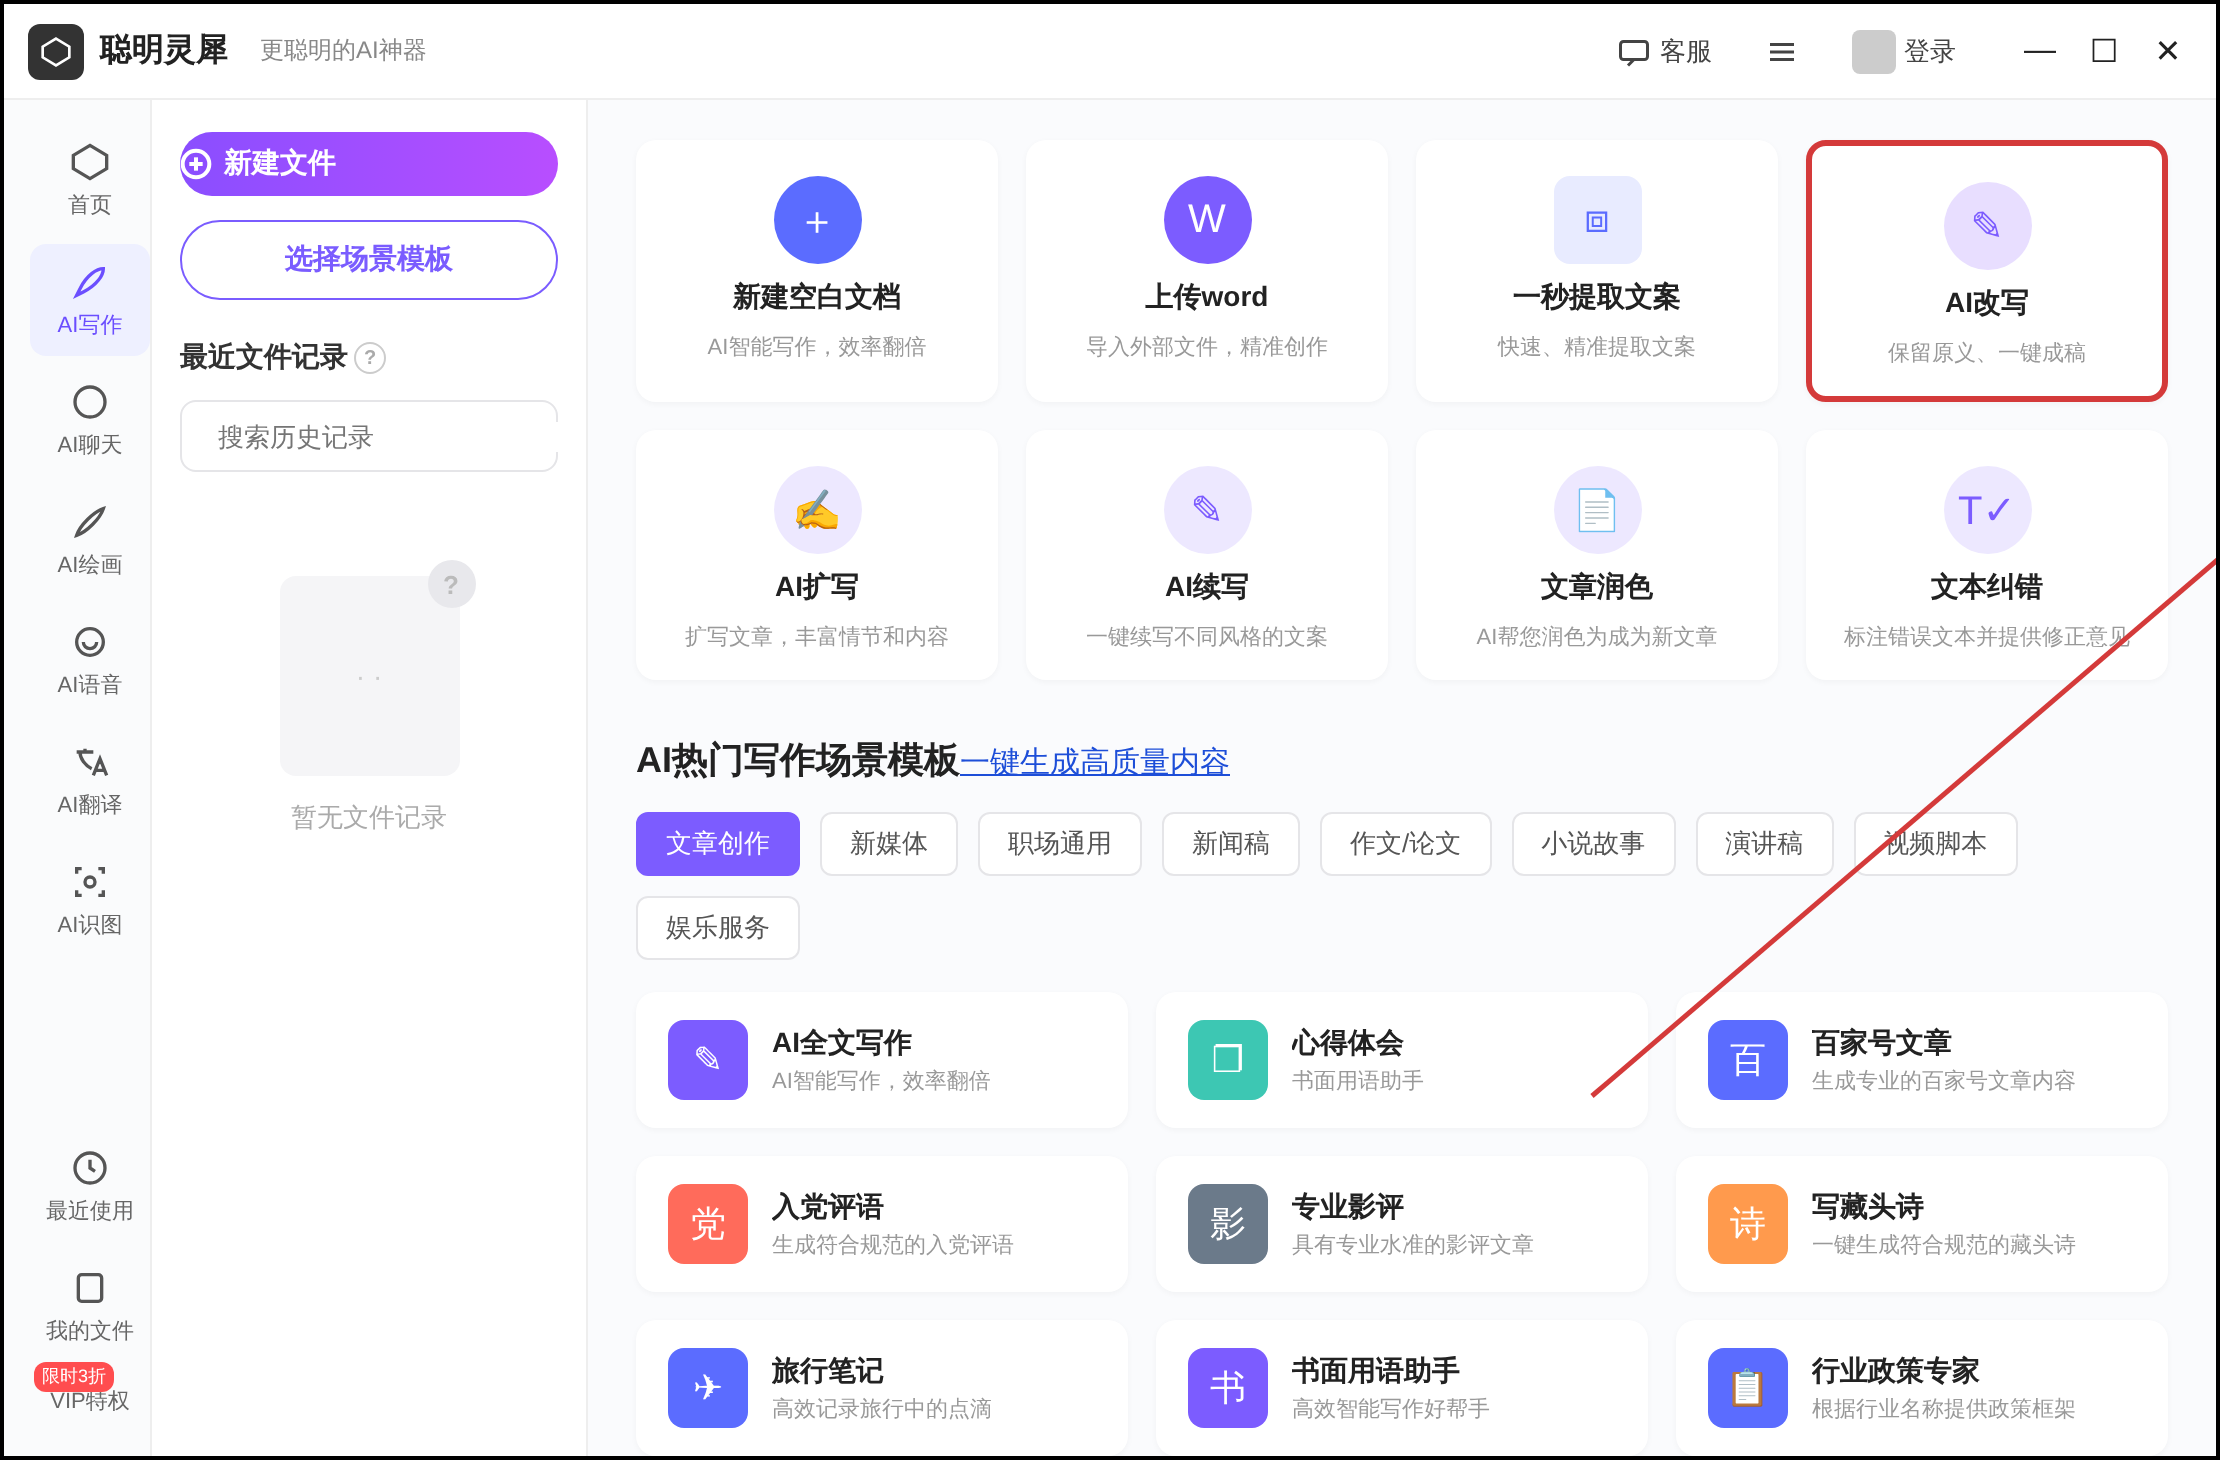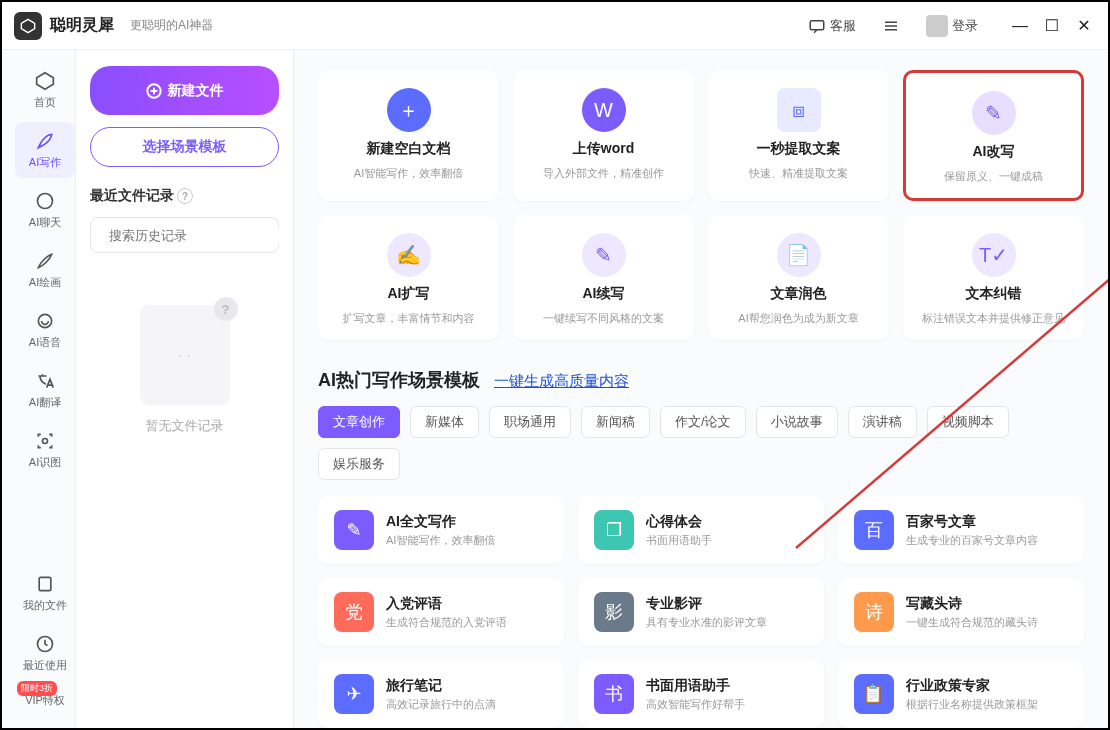--- a/index.html
+++ b/index.html
@@ -20,21 +20,21 @@
 .nav-item { width: 60px; display: flex; flex-direction: column; align-items: center; gap: 3px; padding: 8px 0; cursor: pointer; border-radius: 8px; position: relative; }
 .nav-item.active { background: #eef0ff; }
 .nav-icon { width: 22px; height: 22px; color: #555; display: flex; align-items: center; justify-content: center; }
 .nav-item.active .nav-icon { color: #6b4eff; }
 .nav-label { font-size: 11px; color: #666; }
 .nav-item.active .nav-label { color: #6b4eff; }
 .nav-sep { flex: 1; }
 .badge { position: absolute; top: -4px; right: 18px; background: #ff4d4f; color: #fff; font-size: 9px; padding: 1px 4px; border-radius: 6px; }
 
 .left-panel { width: 218px; background: #fff; border-right: 1px solid #eee; padding: 16px 14px; display: flex; flex-direction: column; gap: 12px; }
-.btn-primary { height: 49px; border-radius: 20px; background: linear-gradient(90deg, #8a4eff, #b84eff); color: #fff; display: flex; align-items: center; justify-content: center; gap: 6px; font-size: 14px; font-weight: 600; cursor: pointer; }
+.btn-primary { height: 32px; border-radius: 20px; background: linear-gradient(90deg, #8a4eff, #b84eff); color: #fff; display: flex; align-items: center; gap: 6px; font-size: 14px; font-weight: 600; cursor: pointer; }
 .btn-outline { height: 40px; border-radius: 20px; border: 1px solid #7a5cff; color: #7a5cff; display: flex; align-items: center; justify-content: center; font-size: 14px; font-weight: 600; cursor: pointer; background: #fff; }
 .section-title { display: flex; align-items: center; gap: 3px; font-size: 14px; font-weight: 600; color: #333; margin-top: 8px; }
 .help-icon { width: 16px; height: 16px; border: 1px solid #ccc; border-radius: 50%; font-size: 10px; color: #aaa; display: flex; align-items: center; justify-content: center; }
 .search-box { height: 36px; border: 1px solid #e5e5e8; border-radius: 8px; display: flex; align-items: center; padding: 0 10px; gap: 8px; color: #bbb; font-size: 13px; }
 .search-box input { border: none; outline: none; flex: 1; font-size: 13px; color: #ef4444; }
 .empty-state { margin-top: 40px; display: flex; flex-direction: column; align-items: center; gap: 12px; color: #aaa; font-size: 13px; }
 .empty-img { width: 90px; height: 100px; background: #f5f5f7; border-radius: 8px; position: relative; }
 .empty-img::after { content: "?"; position: absolute; top: -8px; right: -8px; width: 24px; height: 24px; background: #e8e8ec; border-radius: 50%; display: flex; align-items: center; justify-content: center; color: #bbb; font-weight: 600; }
 .empty-face { position: absolute; top: 50%; left: 50%; transform: translate(-50%,-50%); color: #ccc; font-size: 14px; }
 
@@ -44,21 +44,21 @@
 .card.highlight { border: 3px solid #d43a3a; }
 .card-icon { width: 44px; height: 44px; border-radius: 50%; display: flex; align-items: center; justify-content: center; font-size: 20px; color: #fff; }
 .ci-blue { background: #5b6cff; }
 .ci-purple { background: #7c5cff; }
 .ci-scan { background: #e8ebff; color: #5b6cff; border-radius: 8px; }
 .ci-feather { background: #e8deff; color: #7c5cff; }
 .ci-soft { background: #ede8ff; color: #7c5cff; }
 .card-title { font-size: 14px; font-weight: 600; color: #222; }
 .card-desc { font-size: 11px; color: #999; text-align: center; }
 
-.section-head { display: flex; align-items: baseline; gap: 14px; margin-bottom: 14px; }
+.section-head { display: flex; align-items: baseline; margin-bottom: 14px; }
 .section-head h2 { font-size: 18px; font-weight: 700; color: #222; }
 .section-head-sub { font-size: 15px; color: #1d4ed8; text-decoration: underline; }
 .tabs { display: flex; gap: 10px; flex-wrap: wrap; margin-bottom: 16px; }
 .tab { padding: 6px 14px; border-radius: 6px; background: #fff; border: 1px solid #e5e5e8; font-size: 13px; color: #555; cursor: pointer; }
 .tab.active { background: #7c5cff; color: #fff; border-color: #7c5cff; }
 .tpl-grid { display: grid; grid-template-columns: repeat(3, 1fr); gap: 14px; }
 .tpl-card { background: #fff; border-radius: 10px; padding: 14px 16px; display: flex; align-items: center; gap: 12px; cursor: pointer; box-shadow: 0 1px 3px rgba(0,0,0,0.04); }
 .tpl-icon { width: 40px; height: 40px; border-radius: 8px; display: flex; align-items: center; justify-content: center; font-size: 18px; color: #fff; flex-shrink: 0; }
 .tpl-info { display: flex; flex-direction: column; gap: 2px; overflow: hidden; }
 .tpl-title { font-size: 14px; font-weight: 600; color: #222; }
@@ -164,33 +164,33 @@
             <path d="M4 7V4h3M20 7V4h-3M4 17v3h3M20 17v3h-3"></path>
             <circle cx="12" cy="12" r="3"></circle>
           </svg>
         </span>
         <span class="nav-label">AI识图</span>
       </div>
     <div class="nav-sep"></div>
     <div class="nav-item">
         <span class="nav-icon">
           <svg width="20" height="20" viewBox="0 0 24 24" fill="none" stroke="currentColor" stroke-width="2">
-            <rect x="5" y="4" width="14" height="16" rx="2"></rect>
-          </svg>
-        </span>
-        <span class="nav-label">我的文件</span>
-      </div>
-    <div class="nav-item">
-        <span class="nav-icon">
-          <svg width="20" height="20" viewBox="0 0 24 24" fill="none" stroke="currentColor" stroke-width="2">
             <circle cx="12" cy="12" r="9"></circle>
             <path d="M12 7v5l3 2"></path>
           </svg>
         </span>
         <span class="nav-label">最近使用</span>
+      </div>
+    <div class="nav-item">
+        <span class="nav-icon">
+          <svg width="20" height="20" viewBox="0 0 24 24" fill="none" stroke="currentColor" stroke-width="2">
+            <rect x="5" y="4" width="14" height="16" rx="2"></rect>
+          </svg>
+        </span>
+        <span class="nav-label">我的文件</span>
       </div>
     <div class="nav-item">
         <span class="badge">限时3折</span>
         <span class="nav-label">VIP特权</span>
       </div>
   </div>
 
   <div class="left-panel">
     <div class="btn-primary">
       <svg width="16" height="16" viewBox="0 0 24 24" fill="none" stroke="currentColor" stroke-width="3">

